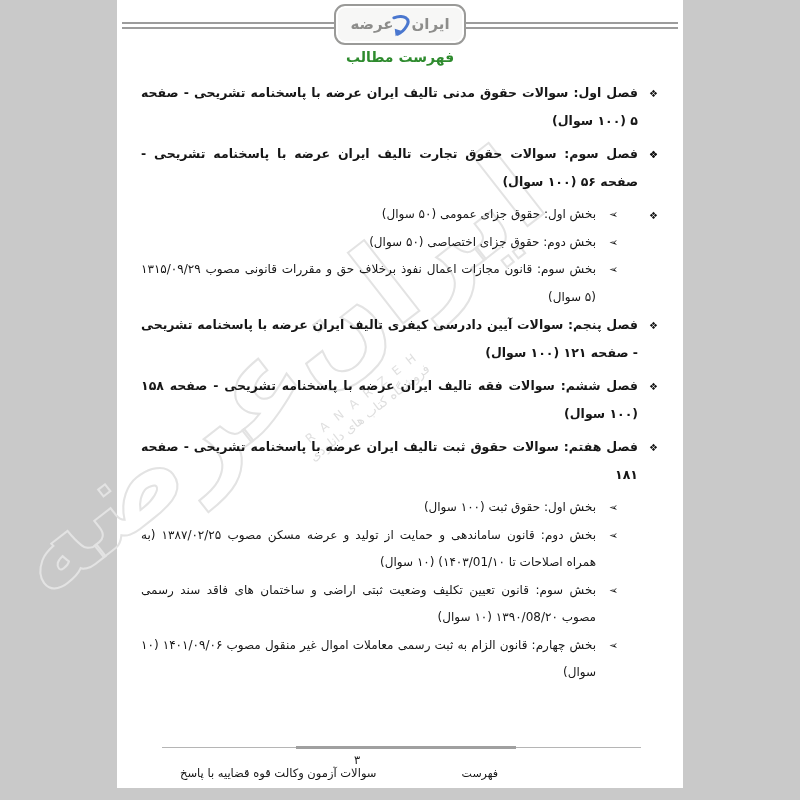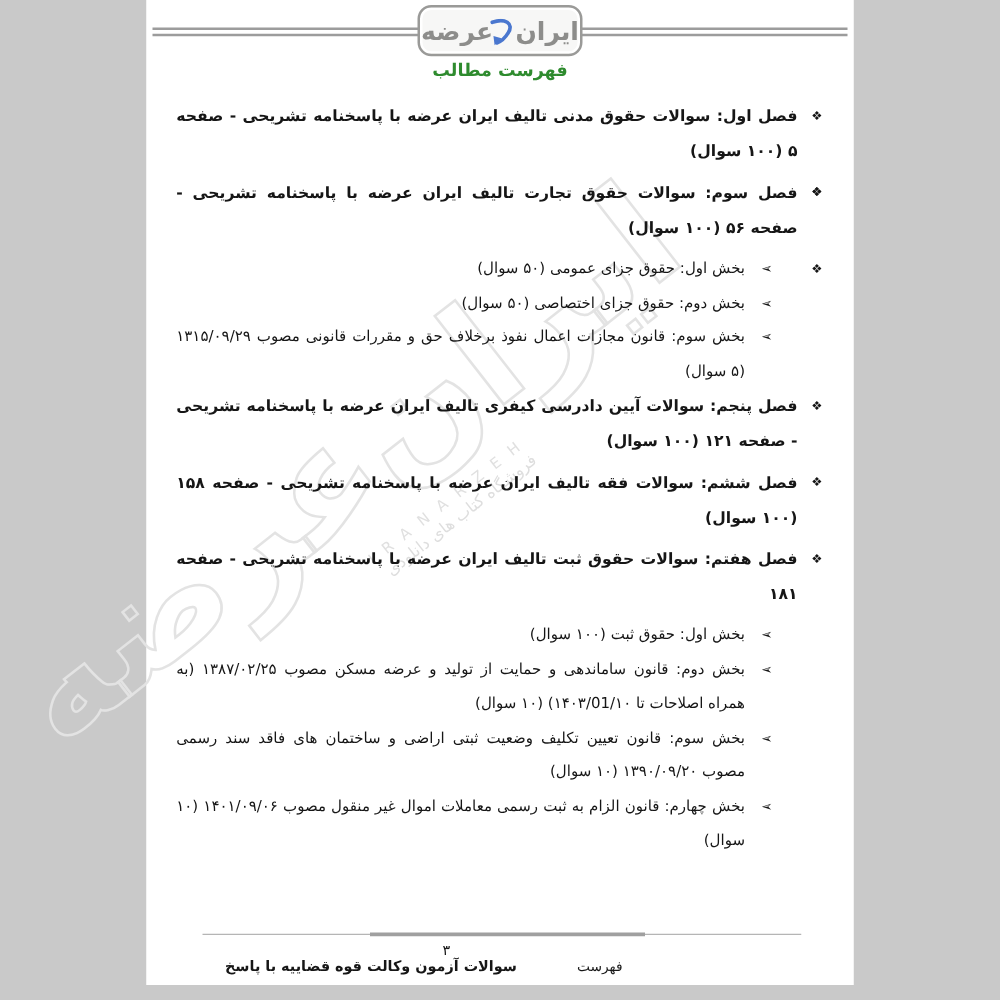--- a/index.html
+++ b/index.html
@@ -20,21 +20,21 @@
   }
   .logo-pill{
     position:absolute;top:4px;left:50%;transform:translateX(-50%);
     width:128px;height:37px;background:#f7f7f6;
     border:2px solid #9a9a98;border-radius:11px;
     box-shadow:inset 0 0 0 2px #ffffff;
     display:flex;align-items:center;justify-content:center;
     direction:rtl;gap:1px;z-index:3;
   }
   .logo-word{
-    color:#8d8d8b;font-weight:bold;font-size:20px;line-height:1;
+    color:#8d8d8b;font-weight:bold;font-size:15px;line-height:1;
   }
   .logo-arrow{width:22px;height:24px;margin:0 -3px;position:relative;top:2px;}
   .page-title{
     position:absolute;top:49px;left:0;right:0;text-align:center;
     font-size:14px;font-weight:bold;color:#2e8b2e;
   }
   
   .toc{
     position:absolute;top:79px;right:23px;left:24px;
     direction:rtl;text-align:justify;color:#161616;
@@ -80,21 +80,21 @@
   .page-number{
     position:absolute;top:753px;left:0;right:86px;text-align:center;
     font-size:11.5px;color:#161616;
   }
   .footer-row{
     position:absolute;top:766px;left:45px;right:45px;
     display:flex;justify-content:space-between;direction:rtl;
     padding:0 140px 0 18px;align-items:baseline;
   }
   .footer-right{font-size:11px;color:#161616;text-align:center;}
-  .footer-left{font-size:11.5px;font-weight:bold;color:#161616;}
+  .footer-left{font-size:11.5px;font-weight:normal;color:#161616;}
 </style>
 </head>
 <body>
 
 <div class="paper">
 
   <div class="watermark">
     <div class="watermark-main">ایران‌عرضه</div>
     <div class="watermark-latin">IRANARZEH</div>
     <div class="watermark-caption">فروشگاه کتاب های دانلودی</div>
@@ -119,21 +119,21 @@
       <div class="toc-item chapter"><span class="bullet">❖</span><span>فصل سوم: سوالات حقوق تجارت تالیف ایران عرضه با پاسخنامه تشریحی - صفحه ۵۶ (۱۰۰ سوال)</span></div>
       <div class="toc-item chapter"><span class="bullet">❖</span></div>
       <div class="toc-item section"><span class="bullet">➢</span><span>بخش اول: حقوق جزای عمومی (۵۰ سوال)</span></div>
       <div class="toc-item section"><span class="bullet">➢</span><span>بخش دوم: حقوق جزای اختصاصی (۵۰ سوال)</span></div>
       <div class="toc-item section"><span class="bullet">➢</span><span>بخش سوم: قانون مجازات اعمال نفوذ برخلاف حق و مقررات قانونی مصوب ۱۳۱۵/۰۹/۲۹ (۵ سوال)</span></div>
       <div class="toc-item chapter"><span class="bullet">❖</span><span>فصل پنجم: سوالات آیین دادرسی کیفری تالیف ایران عرضه با پاسخنامه تشریحی - صفحه ۱۲۱ (۱۰۰ سوال)</span></div>
       <div class="toc-item chapter"><span class="bullet">❖</span><span>فصل ششم: سوالات فقه تالیف ایران عرضه با پاسخنامه تشریحی - صفحه ۱۵۸ (۱۰۰ سوال)</span></div>
       <div class="toc-item chapter"><span class="bullet">❖</span><span>فصل هفتم: سوالات حقوق ثبت تالیف ایران عرضه با پاسخنامه تشریحی - صفحه ۱۸۱</span></div>
       <div class="toc-item section"><span class="bullet">➢</span><span>بخش اول: حقوق ثبت (۱۰۰ سوال)</span></div>
       <div class="toc-item section"><span class="bullet">➢</span><span>بخش دوم: قانون ساماندهی و حمایت از تولید و عرضه مسکن مصوب ۱۳۸۷/۰۲/۲۵ (به همراه اصلاحات تا ۱۴۰۳/01/۱۰) (۱۰ سوال)</span></div>
-      <div class="toc-item section"><span class="bullet">➢</span><span>بخش سوم: قانون تعیین تکلیف وضعیت ثبتی اراضی و ساختمان های فاقد سند رسمی مصوب ۱۳۹۰/۰۹/۲۰ (۱۰ سوال)</span></div>
+      <div class="toc-item section"><span class="bullet">➢</span><span>بخش سوم: قانون تعیین تکلیف وضعیت ثبتی اراضی و ساختمان های فاقد سند رسمی مصوب ۱۳۹۰/08/۲۰ (۱۰ سوال)</span></div>
       <div class="toc-item section"><span class="bullet">➢</span><span>بخش چهارم: قانون الزام به ثبت رسمی معاملات اموال غیر منقول مصوب ۱۴۰۱/۰۹/۰۶ (۱۰ سوال)</span></div>
     </div>
 
   <div class="footer-rule"></div>
   <div class="page-number">۳</div>
   <div class="footer-row">
     <span class="footer-right">فهرست</span>
     <span class="footer-left">سوالات آزمون وکالت قوه قضاییه با پاسخ</span>
   </div>
 

